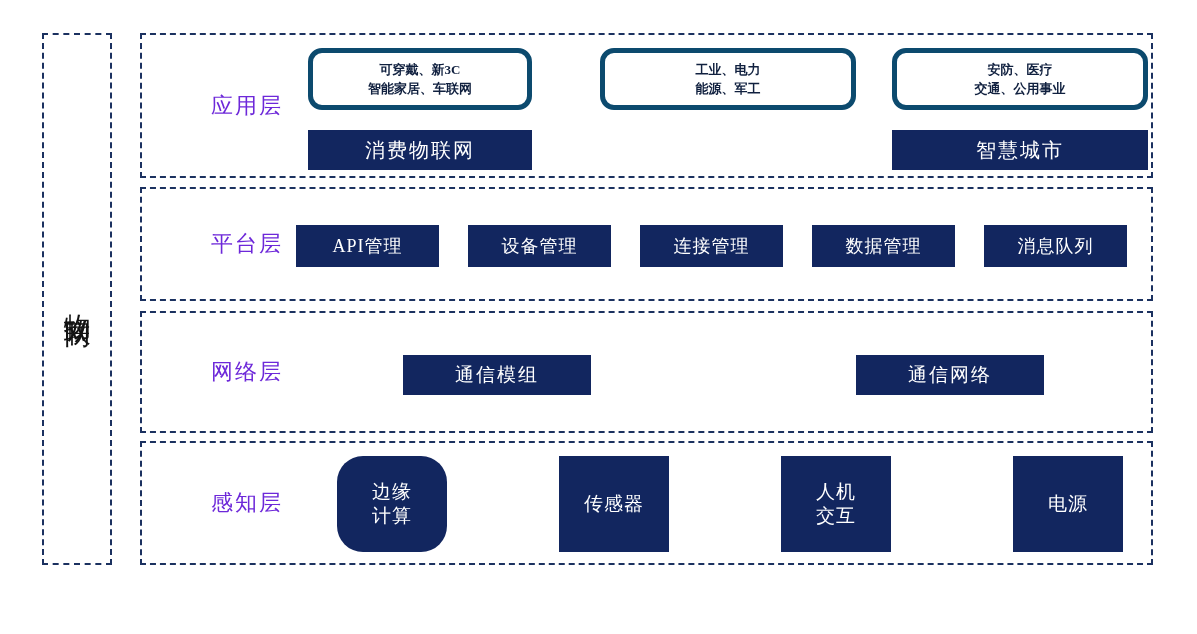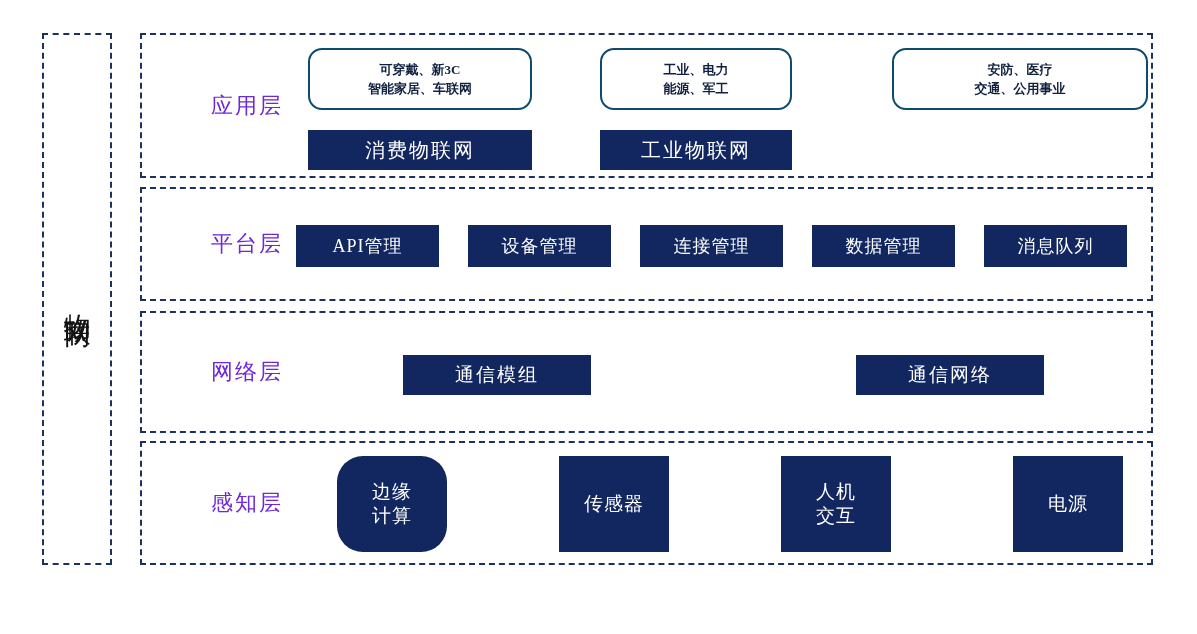--- a/index.html
+++ b/index.html
@@ -82,39 +82,39 @@
     display: flex;
     align-items: center;
     justify-content: center;
     text-align: center;
     box-sizing: border-box;
     line-height: 1.25;
   }
   .round-box {
     position: absolute;
     background: #ffffff;
-    border: 2px solid #0c4a6e;
+    border: 5px solid #0c4a6e;
     border-radius: 14px;
     color: #10203f;
     display: flex;
     align-items: center;
     justify-content: center;
     text-align: center;
     box-sizing: border-box;
     font-weight: bold;
     font-size: 13px;
     line-height: 1.5;
   }
 
   
   .app-round  { top: 13px;  height: 62px; }
   .app-solid  { top: 95px;  height: 40px; font-size: 20px; letter-spacing: 2px; }
 
   .app-col-1 { left: 166px; width: 224px; }
-  .app-col-2 { left: 458px; width: 192px; text-align: center; }
+  .app-col-2 { left: 458px; width: 256px; text-align: center; }
   .app-col-3 { left: 750px; width: 256px; }
 
   
   .plat-box {
     top: 36px;
     height: 42px;
     width: 143px;
     font-size: 18px;
     letter-spacing: 1px;
   }
@@ -160,24 +160,24 @@
 
   <div class="layer" id="layer-application">
     <div class="layer-label">应用层</div>
 
     <div class="round-box app-round app-col-1 two-line">可穿戴、新3C
 智能家居、车联网</div>
     <div class="solid-box app-solid app-col-1">消费物联网</div>
 
     <div class="round-box app-round app-col-2 two-line">工业、电力
 能源、军工</div>
-    <div class="solid-box app-solid app-col-2">工业物联网</div>
 
     <div class="round-box app-round app-col-3 two-line">安防、医疗
 交通、公用事业</div>
+    <div class="solid-box app-solid app-col-3">智慧城市</div>
   </div>
 
   <div class="layer" id="layer-network">
     <div class="layer-label">网络层</div>
 
     <div class="solid-box net-box net-1">通信模组</div>
     <div class="solid-box net-box net-2">通信网络</div>
   </div>
 
   <div class="layer" id="layer-platform">

